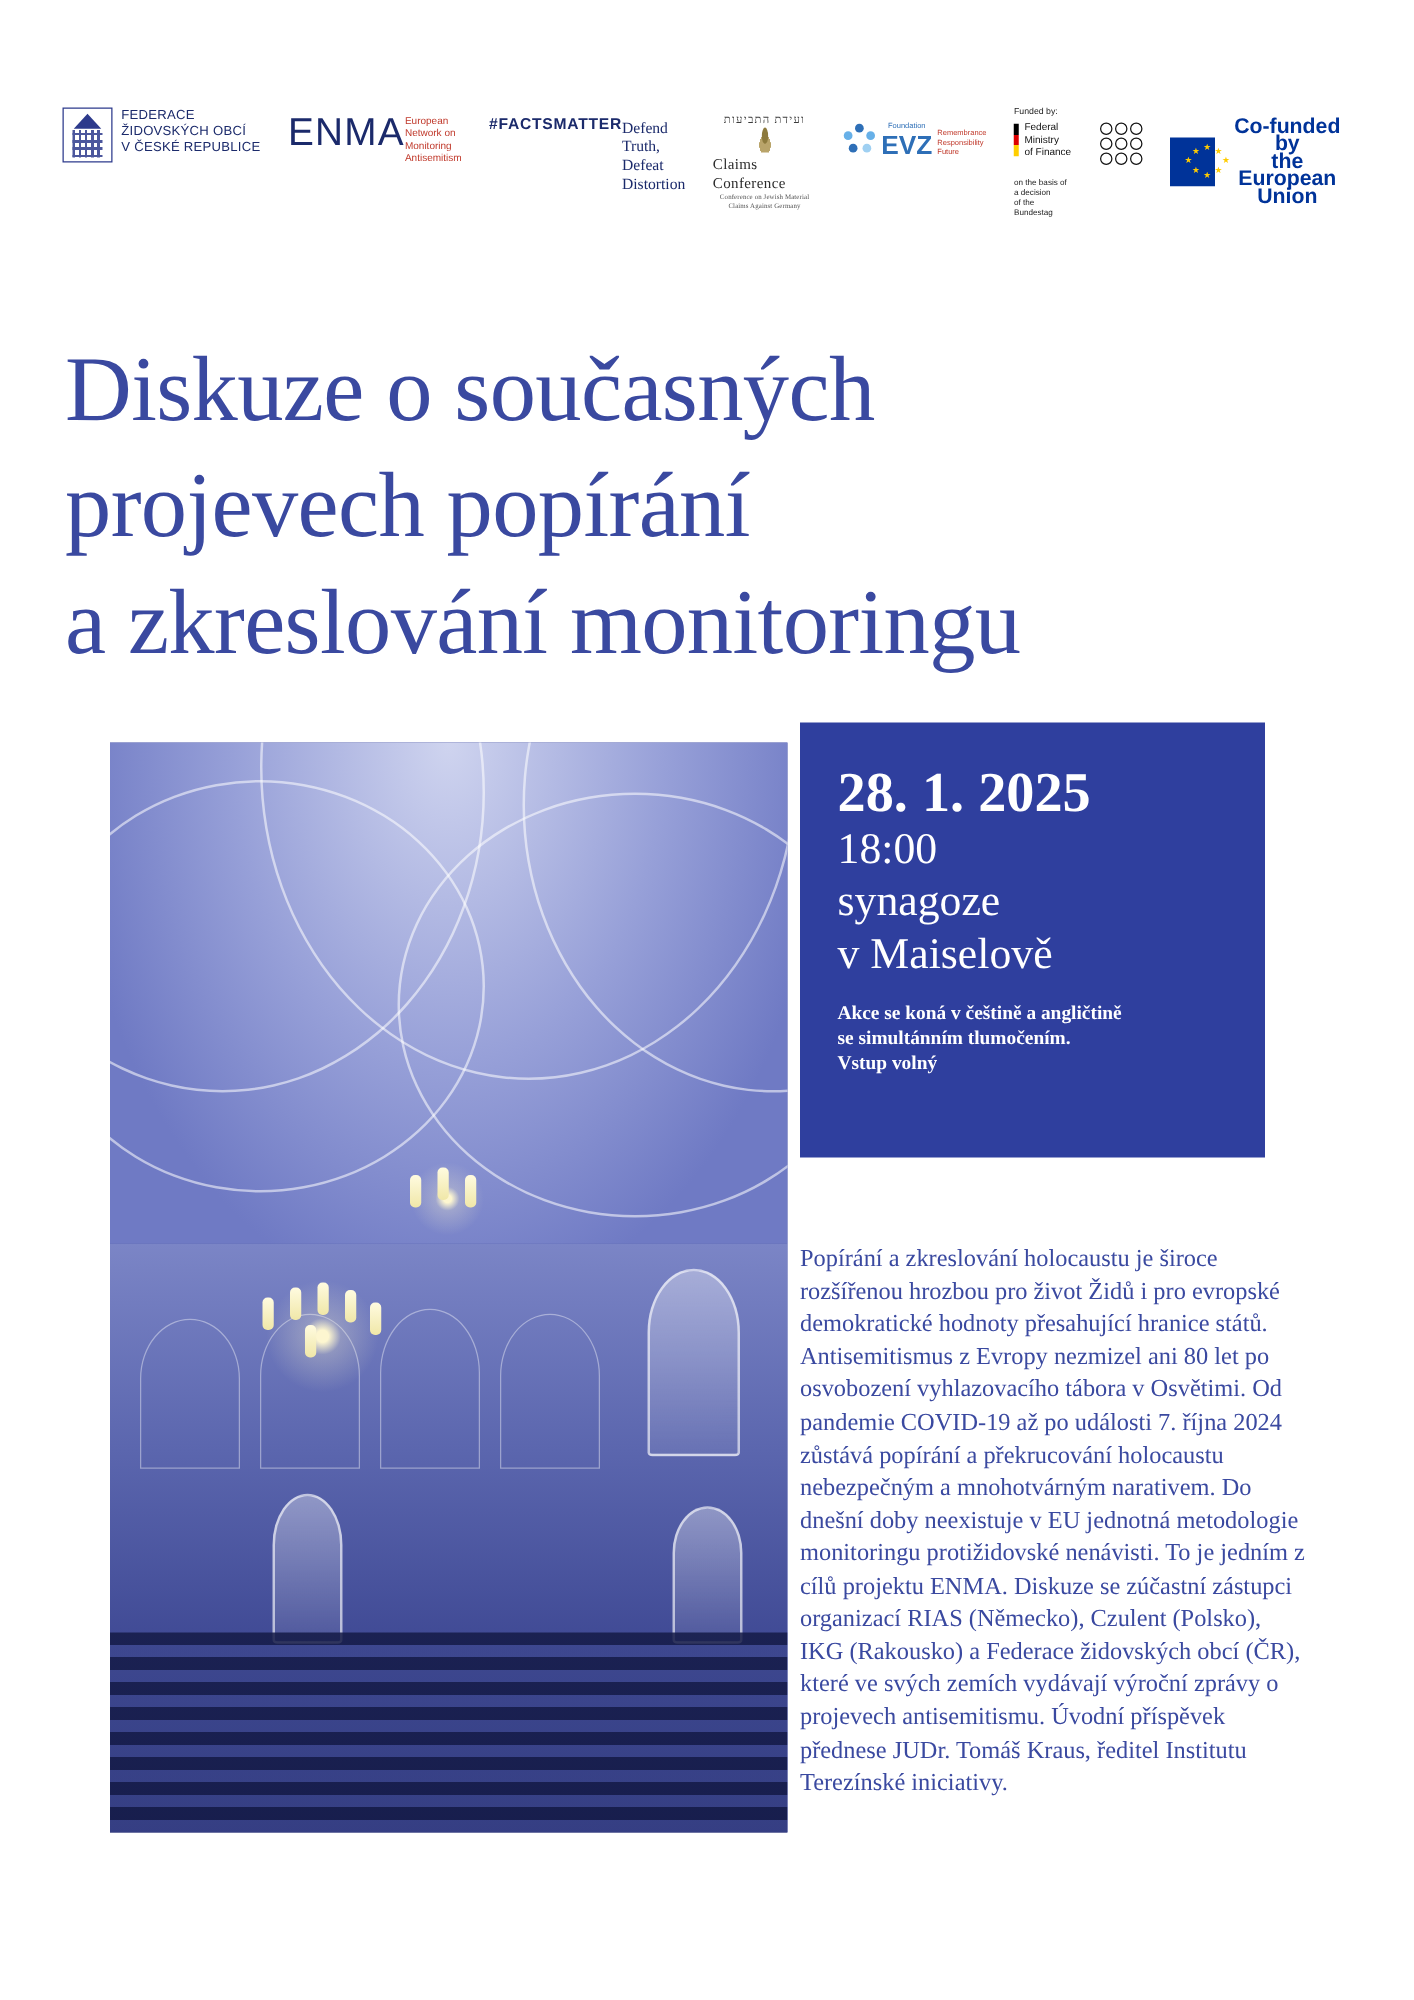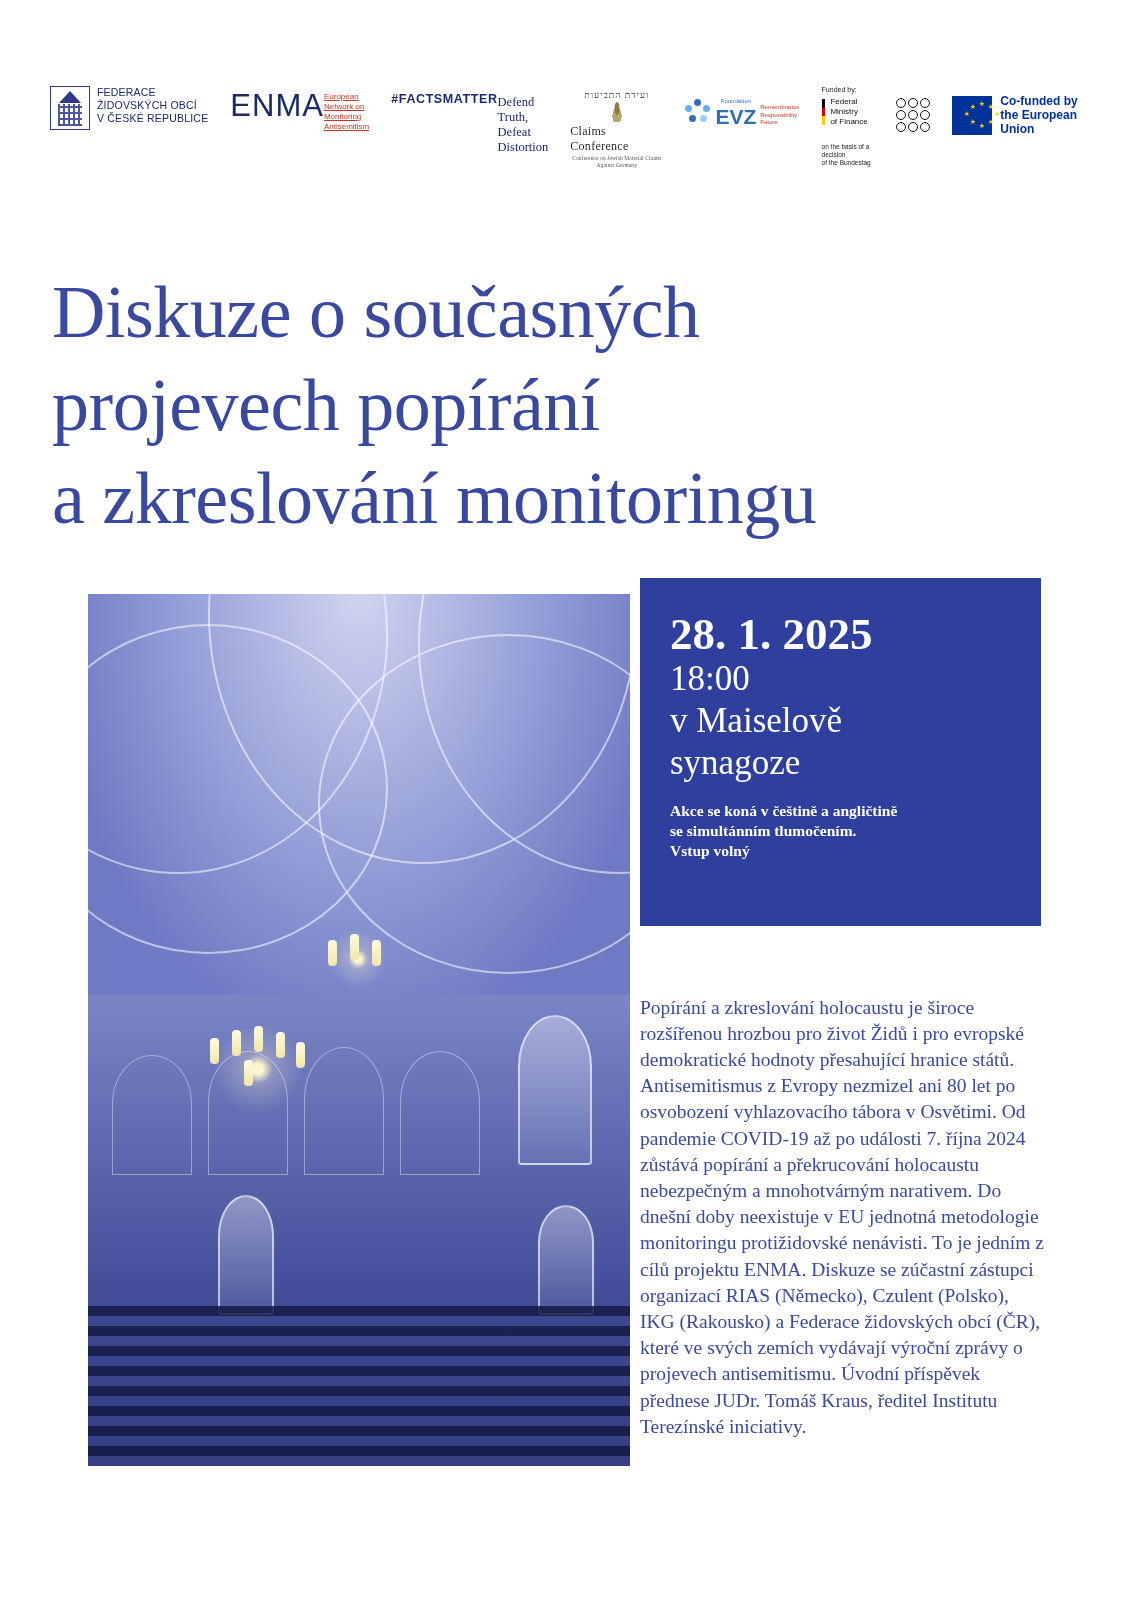--- a/index.html
+++ b/index.html
@@ -79,21 +79,20 @@
     color: #1b2a6b;
     line-height: 32px;
     font-weight: 400;
   }
   .enma-sub {
     font-family: "Liberation Sans", sans-serif;
     font-size: 8px;
     line-height: 10px;
     color: #c0392b;
     margin-top: 2px;
-    text-decoration: underline;
   }
 
   
   .logo-fm { flex-direction: row; align-items: flex-start; margin-top: 6px;}
   .fm-top {
     font-family: "Liberation Sans", sans-serif;
     font-size: 12.5px;
     letter-spacing: .6px;
     color: #1b2a6b;
     font-weight: 700;
@@ -183,21 +182,21 @@
   
   .logo-eu { align-items: center; margin-top: 8px; margin-right: 0;}
   .eu-flag{
     width:58px;height:39px;background:#003399;position:relative;margin-right:8px;
   }
   .eu-star{
     position:absolute;color:#ffcc00;font-size:7px;line-height:7px;
   }
   .eu-label{
     font-family:"Liberation Sans",sans-serif;
-    font-size:12px;line-height:14px;color:#003399;font-weight:700;
+    font-size:17px;line-height:14px;color:#003399;font-weight:700;text-align:center;
   }
 
   
   .title {
     position: absolute;
     left: 52px;
     top: 216px;
     width: 1040px;
     font-size: 74px;
     line-height: 93px;
@@ -251,21 +250,21 @@
   .arcade{
     position:absolute;border:1.5px solid rgba(255,255,255,.4);
     border-radius:50% 50% 0 0 / 40% 40% 0 0;
   }
 
   
   .datebox {
     position: absolute;
     left: 640px;
     top: 578px;
-    width: 401px;
+    width: 372px;
     height: 348px;
     background: #2f3f9e;
     color: #ffffff;
     padding: 32px 30px 22px 30px;
   }
   .date-big {
     font-size: 45px;
     line-height: 48px;
     font-weight: 700;
     letter-spacing: 0px;
@@ -434,22 +433,22 @@
       <i style="left:10px;top:16px"></i>
         <i style="left:32px;top:10px"></i>
         <i style="left:54px;top:16px"></i>
     </div>
   </div>
 </figure>
 
 <section class="datebox">
   <div class="date-big">28. 1. 2025</div>
   <div class="date-time">18:00</div>
+  <div class="date-place">synagoze</div>
   <div class="date-place">v Maiselově</div>
-  <div class="date-place">synagoze</div>
   <div class="date-note">
     <span>Akce se koná v češtině a angličtině</span><br>
     <span>se simultánním tlumočením.</span><br>
     <span>Vstup volný</span>
   </div>
 </section>
 
 <p class="body-text">Popírání a zkreslování holocaustu je široce rozšířenou hrozbou pro život Židů i pro evropské demokratické hodnoty přesahující hranice států. Antisemitismus z Evropy nezmizel ani 80 let po osvobození vyhlazovacího tábora v Osvětimi. Od pandemie COVID-19 až po události 7. října 2024 zůstává popírání a překrucování holocaustu nebezpečným a mnohotvárným narativem. Do dnešní doby neexistuje v EU jednotná metodologie monitoringu protižidovské nenávisti. To je jedním z cílů projektu ENMA. Diskuze se zúčastní zástupci organizací RIAS (Německo), Czulent (Polsko), IKG (Rakousko) a Federace židovských obcí (ČR), které ve svých zemích vydávají výroční zprávy o projevech antisemitismu. Úvodní příspěvek přednese JUDr. Tomáš Kraus, ředitel Institutu Terezínské iniciativy.</p>
 
 </body></html>

